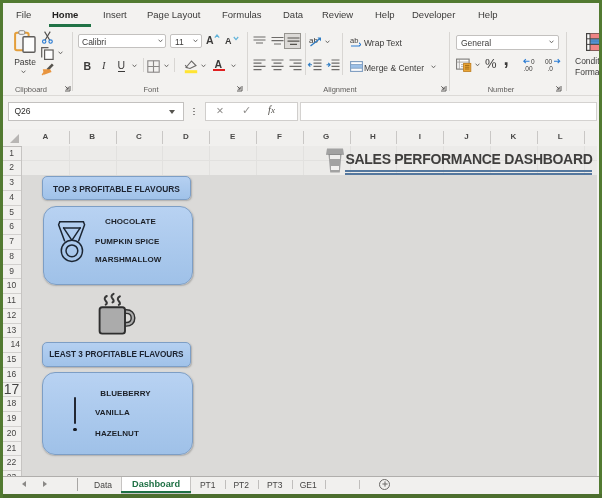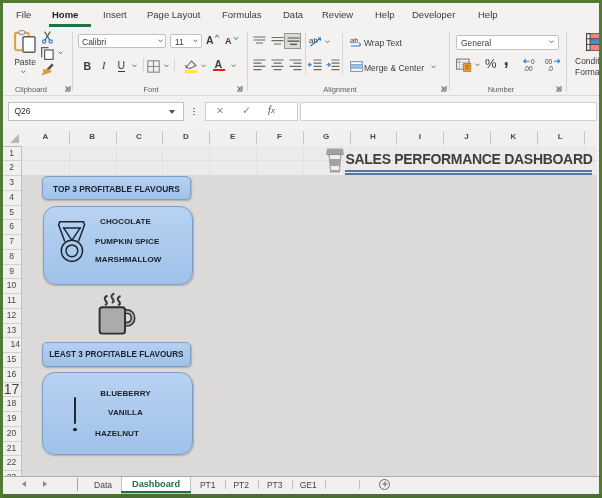--- a/index.html
+++ b/index.html
@@ -337,42 +337,42 @@
   <path d="M5.8 3.7 H29.4"></path>
   <path d="M5.8 3.7 L4.6 6.7 L10.5 22.8"></path>
   <path d="M29.4 3.7 L30.6 6.7 L24.7 22.8"></path>
   <path d="M9.6 9.9 H26.2"></path>
   <path d="M9.6 9.9 L17.9 22.3"></path>
   <path d="M26.2 9.9 L17.9 22.3"></path>
   <circle cx="17.9" cy="32.8" r="10.6"></circle>
   <circle cx="17.9" cy="32.8" r="5.9"></circle>
  </g>
 </svg>
-<div class="txt" style="left:95px;top:217.4px;width:61px;text-align:center;font-size:8px;font-weight:700;color:#1b1f26;letter-spacing:0.1px">CHOCOLATE</div>
+<div class="txt" style="left:95px;top:217.4px;width:61px;text-align:right;font-size:8px;font-weight:700;color:#1b1f26;letter-spacing:0.1px">CHOCOLATE</div>
 <div class="txt" style="left:95px;top:236.8px;width:61px;text-align:center;font-size:8px;font-weight:700;color:#1b1f26;letter-spacing:0.1px">PUMPKIN SPICE</div>
 <div class="txt" style="left:95px;top:255.1px;width:61px;text-align:center;font-size:8px;font-weight:700;color:#1b1f26;letter-spacing:0.1px">MARSHMALLOW</div>
 
 <svg class="ab" style="left:97px;top:290px" width="38" height="46" viewBox="0 0 38 46">
  <g fill="none" stroke="#383838" stroke-width="2" stroke-linecap="round">
   <path d="M8.7 14.6 c2.6 -1.2 0.3 -3.2 -0.6 -4.6 c-0.9 -1.5 -0.3 -2.9 1.7 -4"></path>
   <path d="M15.5 12.4 c2.6 -1.2 0.3 -3.2 -0.6 -4.6 c-0.9 -1.5 -0.3 -2.9 1.7 -4"></path>
   <path d="M21.8 14.9 c2.6 -1.2 0.3 -3.2 -0.6 -4.6 c-0.9 -1.5 -0.3 -2.9 1.7 -4"></path>
  </g>
  <path d="M28 21.7 c5.8 -0.6 8 2.6 8 6.2 c0 3.6 -2.2 7 -8 6.4" fill="none" stroke="#2e2e2e" stroke-width="5"></path>
  <path d="M28 21.7 c5.8 -0.6 8 2.6 8 6.2 c0 3.6 -2.2 7 -8 6.4" fill="none" stroke="#ababab" stroke-width="2.2"></path>
  <rect x="2.6" y="17.2" width="25.4" height="26.4" rx="2.6" fill="#ababab" stroke="#2e2e2e" stroke-width="1.9"></rect>
 </svg>
 
 <div class="ab" style="left:41.5px;top:341.5px;width:149.8px;height:25.2px;border-radius:5px;background:linear-gradient(180deg,#b5d0f1,#a0c2e9);border:1px solid #7d9ec5;box-sizing:border-box;box-shadow:0.5px 1px 1.5px rgba(90,90,90,0.35)"></div>
 <div class="txt" style="left:41.5px;top:349.5px;width:149.8px;text-align:center;font-size:8.2px;font-weight:700;color:#1c2330">LEAST 3 PROFITABLE FLAVOURS</div>
 <div class="ab" style="left:41.5px;top:371.5px;width:151.3px;height:83.1px;border-radius:13px;background:linear-gradient(180deg,#b8d2f2,#9fc1e8);border:1px solid #7d9ec5;box-sizing:border-box;box-shadow:0.5px 1px 1.5px rgba(90,90,90,0.35)"></div>
 <div class="ab" style="left:73.7px;top:396.5px;width:2.3px;height:27px;background:#222733;border-radius:1px"></div>
 <div class="ab" style="left:73px;top:427.8px;width:3.6px;height:3.6px;background:#14181f;border-radius:50%"></div>
 <div class="txt" style="left:95px;top:389px;width:61px;text-align:center;font-size:8px;font-weight:700;color:#1b1f26;letter-spacing:0.1px">BLUEBERRY</div>
-<div class="txt" style="left:95px;top:408.4px;width:61px;text-align:center;font-size:8px;font-weight:700;color:#1b1f26;letter-spacing:0.1px">VANILLA</div>
+<div class="txt" style="left:95px;top:408.4px;width:61px;text-align:left;font-size:8px;font-weight:700;color:#1b1f26;letter-spacing:0.1px">VANILLA</div>
 <div class="txt" style="left:95px;top:429.2px;width:61px;text-align:left;font-size:8px;font-weight:700;color:#1b1f26;letter-spacing:0.1px">HAZELNUT</div>
 
 <div class="ab" style="left:3px;top:476px;width:596px;height:18px;background:#f1f0ee;border-top:1px solid #b0aeac;box-sizing:border-box"></div>
 <div class="ab" style="left:22px;top:481px;width:0;height:0;border-top:3.5px solid transparent;border-bottom:3.5px solid transparent;border-right:4px solid #8a8886"></div>
 <div class="ab" style="left:43px;top:481px;width:0;height:0;border-top:3.5px solid transparent;border-bottom:3.5px solid transparent;border-left:4px solid #8a8886"></div>
 <div class="ab" style="left:77px;top:478px;width:1px;height:13px;background:#a8a6a4"></div>
 <div class="txt" style="left:85px;top:479.5px;width:36px;text-align:center;font-size:8.5px;color:#454443">Data</div>
 <div class="ab" style="left:121px;top:476.5px;width:70px;height:17px;background:#fff;border:1px solid #c6c4c2;border-top:none;box-sizing:border-box"></div>
 <div class="txt" style="left:121px;top:479px;width:70px;text-align:center;font-size:9.2px;font-weight:700;color:#1e7044">Dashboard</div>
 <div class="ab" style="left:121px;top:491px;width:70px;height:2.4px;background:#1e7044"></div>

